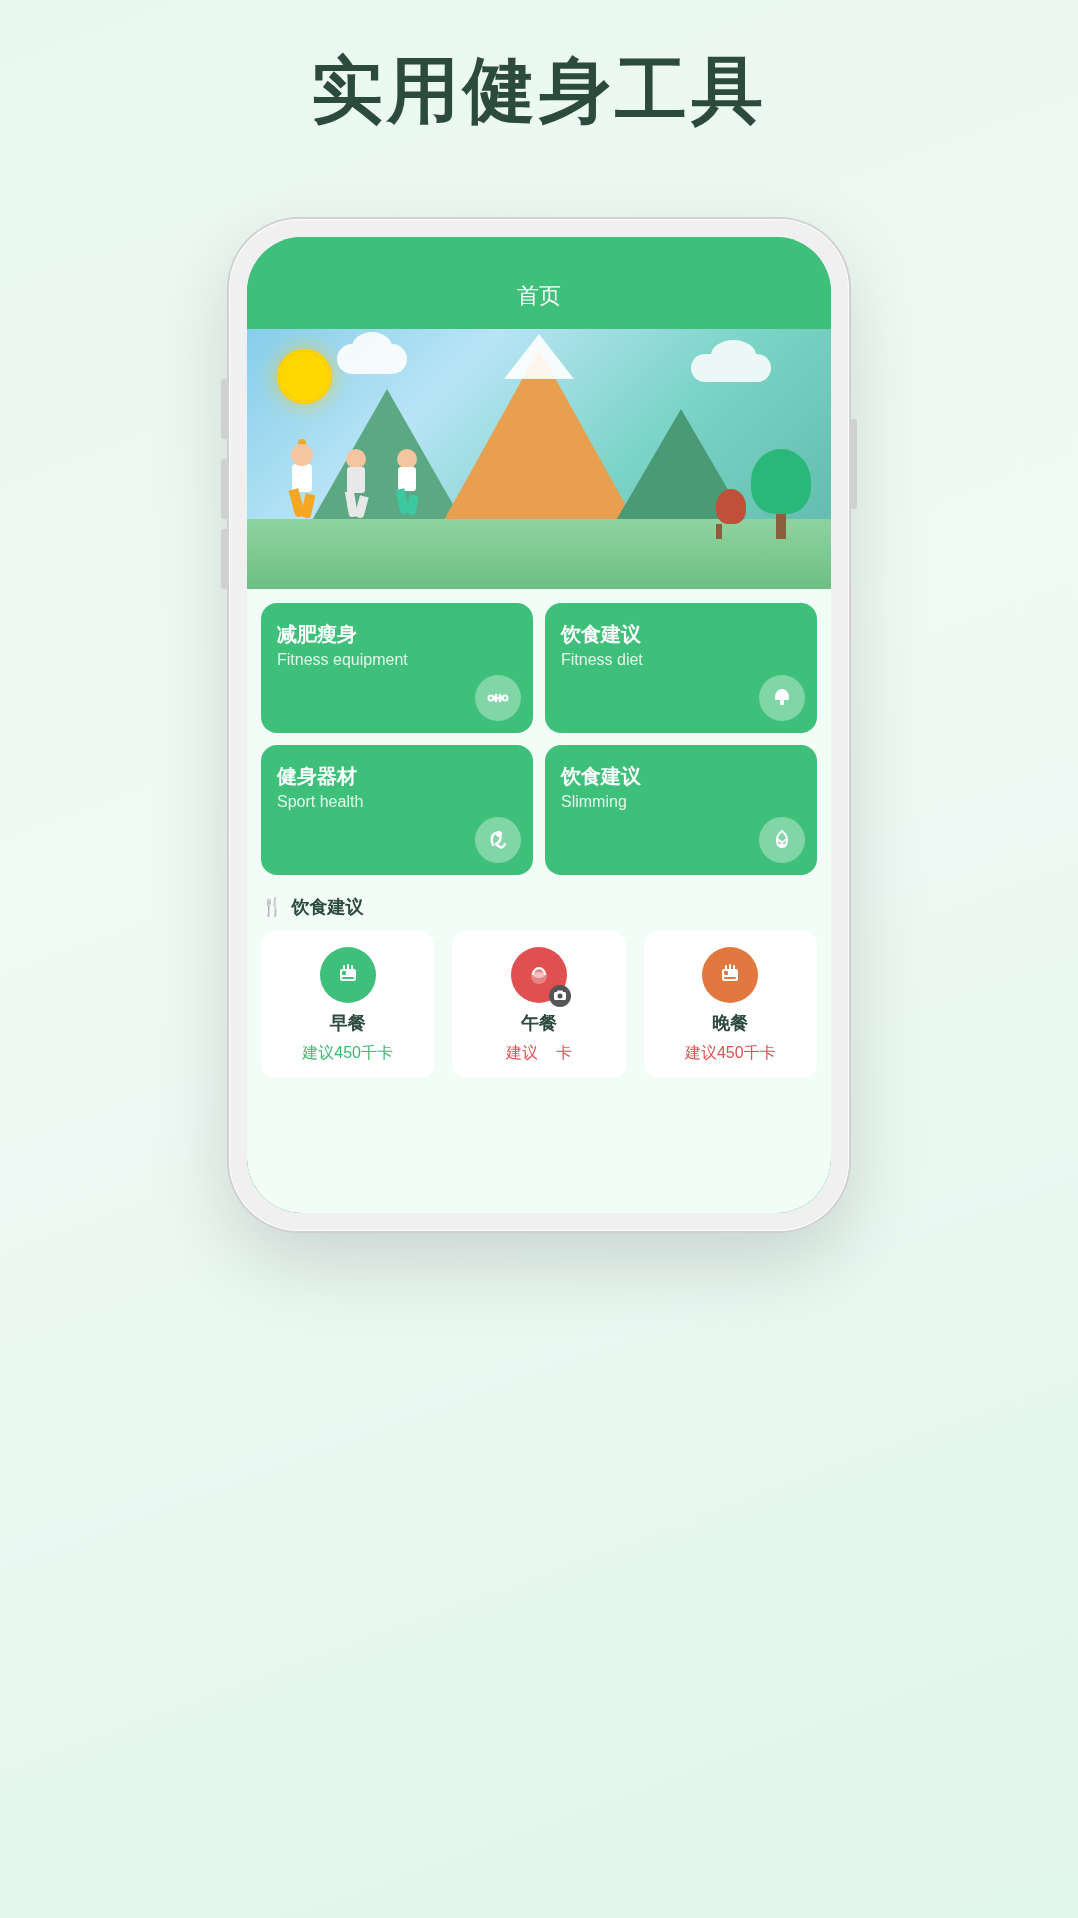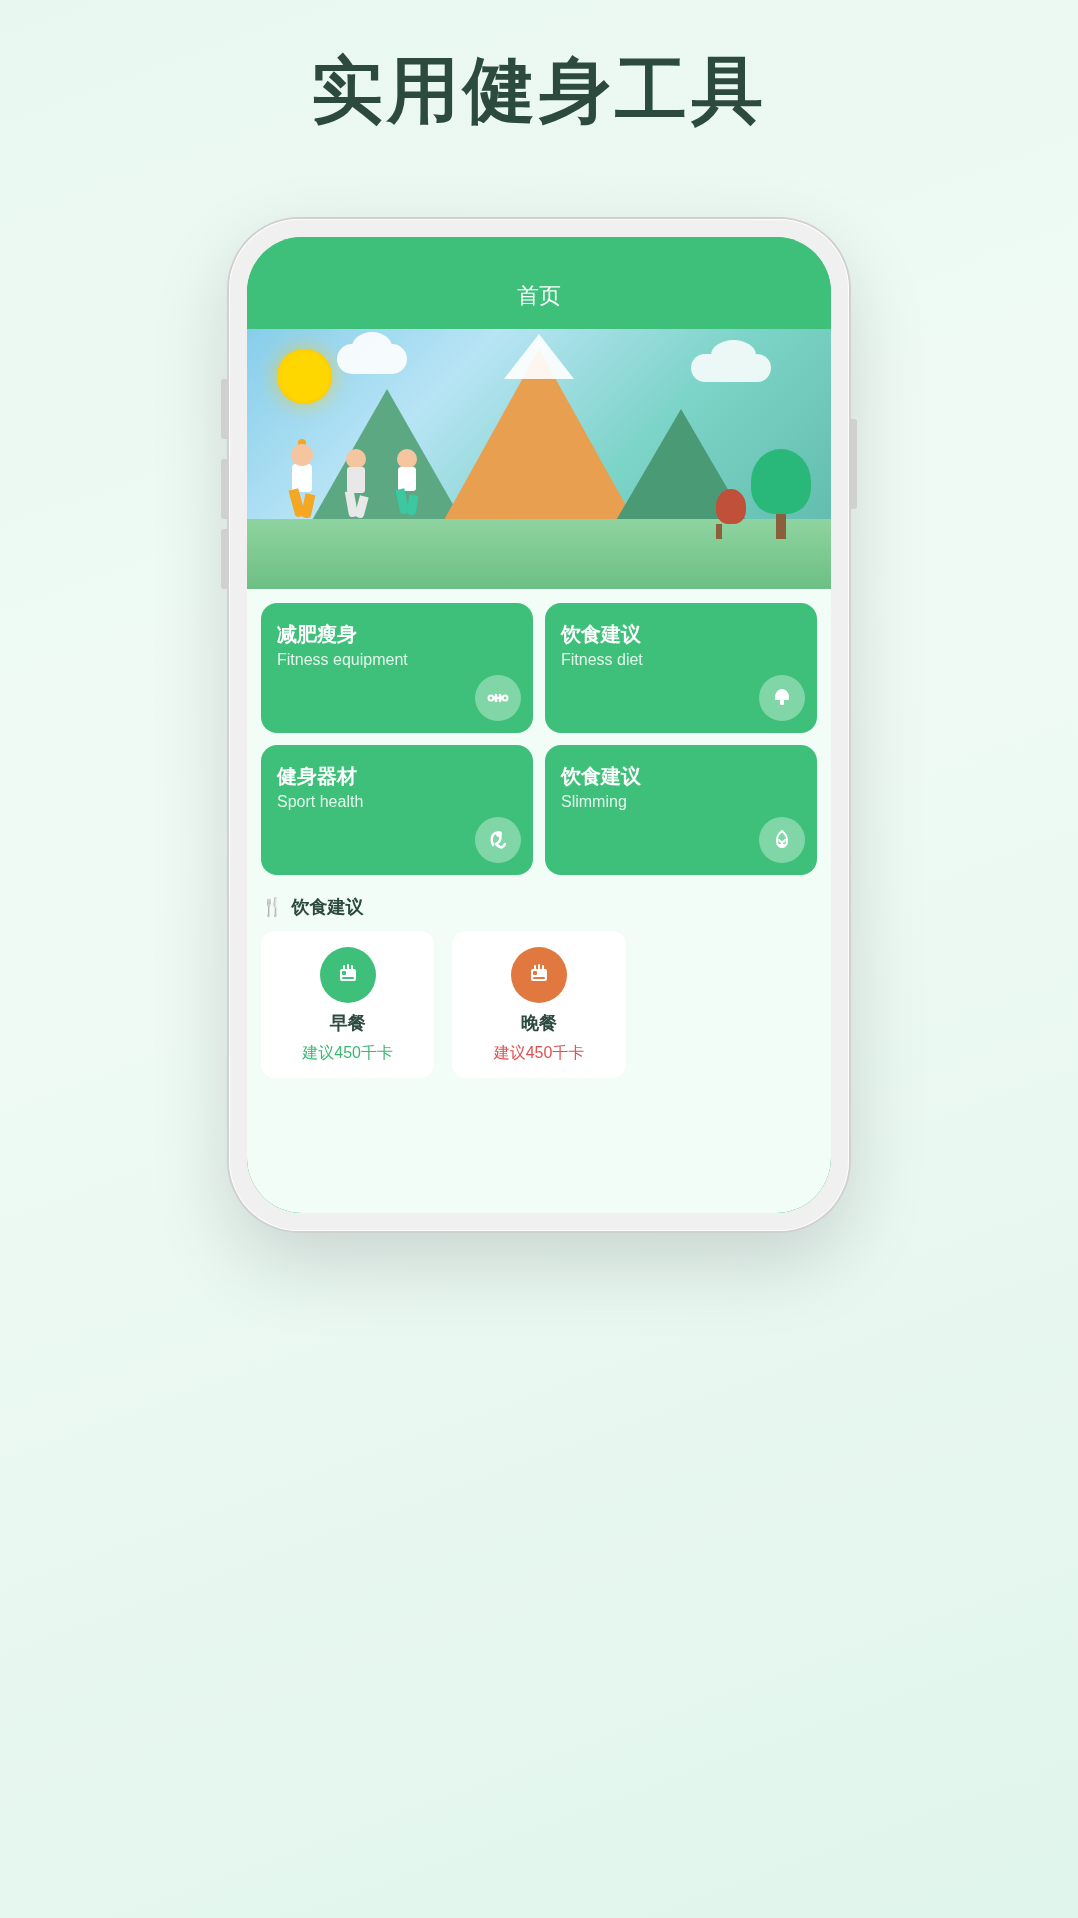--- a/index.html
+++ b/index.html
@@ -536,20 +536,38 @@
                 <rect x="8" y="16" width="12" height="2" rx="1" fill="#3ec07a"></rect>
                 <line x1="10" y1="5" x2="10" y2="8" stroke="white" stroke-width="2" stroke-linecap="round"></line>
                 <line x1="14" y1="4" x2="14" y2="8" stroke="white" stroke-width="2" stroke-linecap="round"></line>
                 <line x1="18" y1="5" x2="18" y2="8" stroke="white" stroke-width="2" stroke-linecap="round"></line>
               </svg>
             </div>
             <span class="diet-meal-name">早餐</span>
             <span class="diet-meal-kcal green-text">建议450千卡</span>
           </div>
 
+          <div class="diet-card">
+            <div class="diet-meal-icon red" style="position:relative;">
+              <svg width="28" height="28" viewBox="0 0 28 28" fill="white">
+                <circle cx="14" cy="15" r="8" fill="white" opacity="0.3"></circle>
+                <path d="M8 14 C8 10 11 7 14 7 C17 7 20 10 20 14" stroke="white" stroke-width="2" fill="none"></path>
+                <ellipse cx="14" cy="14" rx="6" ry="3" fill="white" opacity="0.5"></ellipse>
+              </svg>
+              <div style="position:absolute;bottom:-4px;right:-4px;background:#555;border-radius:50%;width:22px;height:22px;display:flex;align-items:center;justify-content:center;">
+                <svg width="14" height="14" viewBox="0 0 14 14" fill="white">
+                  <rect x="1" y="3" width="12" height="8" rx="1.5" fill="white"></rect>
+                  <circle cx="7" cy="7" r="2.5" fill="#555"></circle>
+                  <rect x="4" y="1.5" width="6" height="2" rx="1" fill="white"></rect>
+                </svg>
+              </div>
+            </div>
+            <span class="diet-meal-name">午餐</span>
+            <span class="diet-meal-kcal" style="color:#e05050;">建议<span style="display:inline-block;width:18px;"></span>卡</span>
+          </div>
 
           <div class="diet-card">
             <div class="diet-meal-icon orange">
               <svg width="28" height="28" viewBox="0 0 28 28" fill="white">
                 <rect x="6" y="8" width="16" height="12" rx="2" fill="white"></rect>
                 <rect x="8" y="10" width="4" height="4" rx="1" fill="#e07840"></rect>
                 <rect x="8" y="16" width="12" height="2" rx="1" fill="#e07840"></rect>
                 <line x1="10" y1="5" x2="10" y2="8" stroke="white" stroke-width="2" stroke-linecap="round"></line>
                 <line x1="14" y1="4" x2="14" y2="8" stroke="white" stroke-width="2" stroke-linecap="round"></line>
                 <line x1="18" y1="5" x2="18" y2="8" stroke="white" stroke-width="2" stroke-linecap="round"></line>

